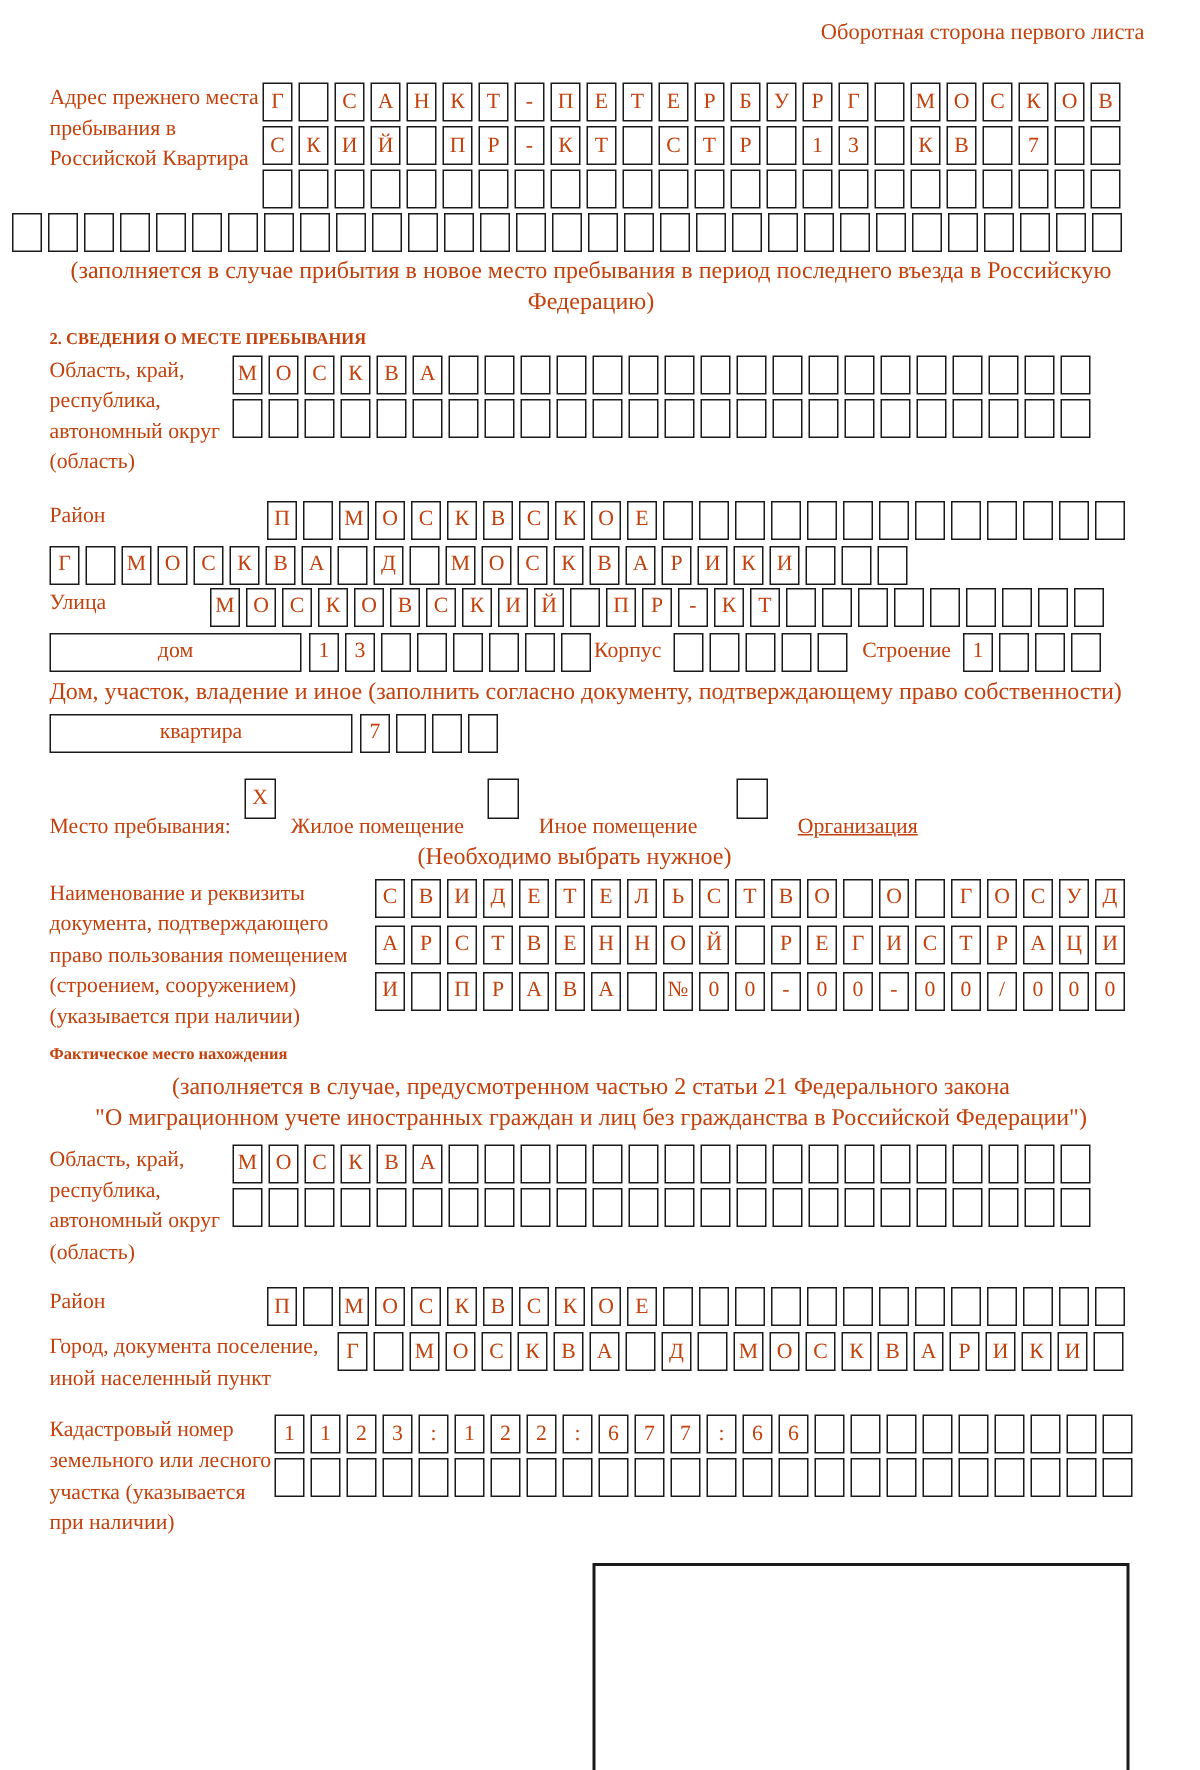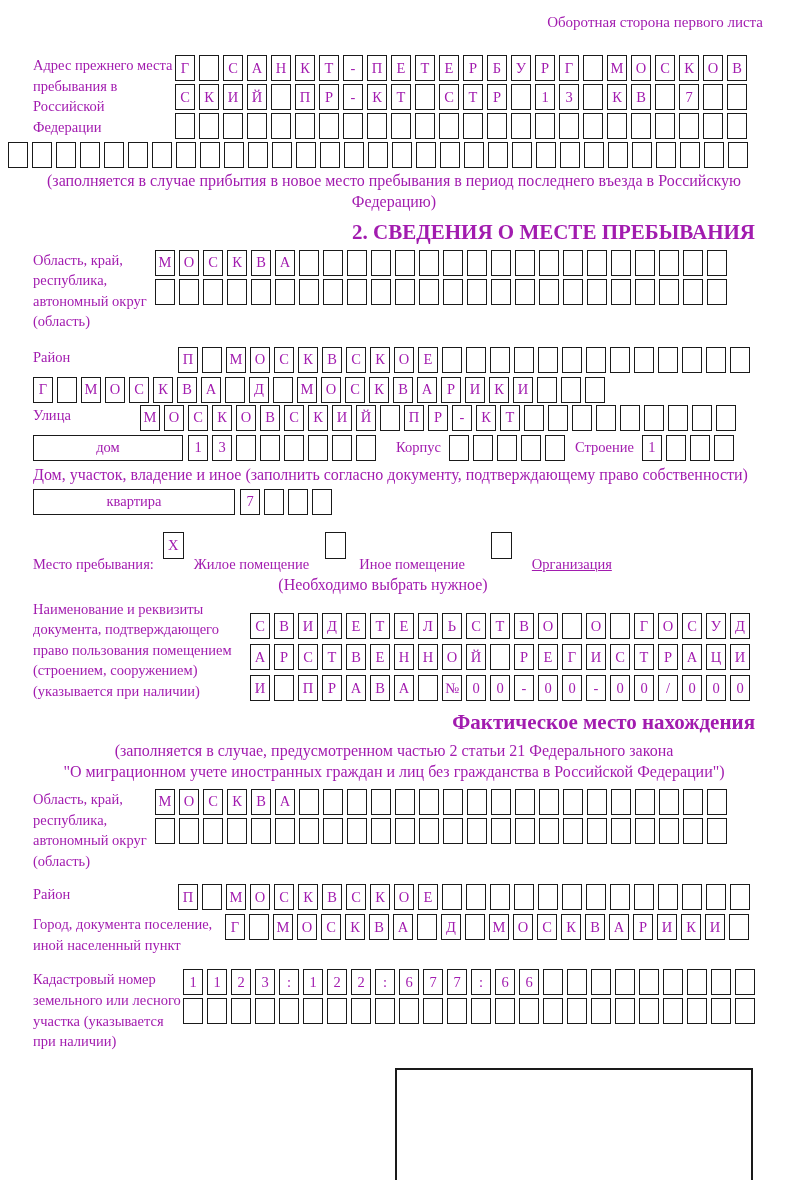--- a/index.html
+++ b/index.html
@@ -1,37 +1,37 @@
 <!DOCTYPE html>
 <html><head>
 <meta charset="utf-8">
 <style>
   html,body{margin:0;padding:0;background:#fff;}
   .page{
     width:800px;height:1180px;box-sizing:border-box;
     padding:14px 45px 0 33px;overflow:hidden;background:#fff;
-    font-family:"Liberation Serif","DejaVu Serif",serif;color:#a21caf;
+    font-family:"Liberation Serif","DejaVu Serif",serif;color:#c2410c;
     position:relative;
   }
   .header-note{text-align:right;font-size:15px;margin-right:-8px;}
   .field{display:flex;align-items:flex-start;}
   .label{font-size:14.5px;line-height:1.42;flex-shrink:0;}
   .rows{display:flex;flex-direction:column;gap:3px;}
   .grid{display:flex;gap:4px;}
   .cell{
     width:20px;height:26px;box-sizing:border-box;border:1.7px solid #1a1a1a;
     display:flex;align-items:center;justify-content:center;
     font-size:14.5px;flex-shrink:0;background:#fff;
   }
   .w142{width:142px}.w122{width:122px}.w145{width:145px}.w107{width:107px}
   .w217{width:217px}.w192{width:192px}.w150{width:150px}
   .fullrow{margin-left:-25px;margin-top:3px;}
   .note{font-size:16px;line-height:1.3;}
   .center{text-align:center;}
-  .sec-title{font-weight:bold;text-align:right;font-size:21px;}
+  .sec-title{font-weight:bold;text-align:left;font-size:11px;}
   .box-label{
     box-sizing:border-box;border:1.7px solid #1a1a1a;height:26px;
     display:flex;align-items:center;justify-content:center;font-size:14.5px;flex-shrink:0;background:#fff;
   }
   .inline-label{font-size:14.5px;white-space:nowrap;margin-top:37px;}
   .hrow{display:flex;align-items:center;}
   .checkbox{
     width:21px;height:27px;box-sizing:border-box;border:1.7px solid #1a1a1a;
     display:flex;align-items:center;justify-content:center;font-size:14.5px;flex-shrink:0;background:#fff;
   }
@@ -39,21 +39,21 @@
   .stamp-wrap{margin-left:362px;}
 </style>
 </head>
 <body>
 
 <div class="page">
 
   <div class="header-note">Оборотная сторона первого листа</div>
 
   <div class="field" style="margin-top:24px;">
-    <div class="label w142">Адрес прежнего места пребывания в Российской Федерации</div>
+    <div class="label w142">Адрес прежнего места пребывания в Российской Квартира</div>
     <div class="rows">
       <div class="grid">
           <div class="cell">Г</div>
           <div class="cell"></div>
           <div class="cell">С</div>
           <div class="cell">А</div>
           <div class="cell">Н</div>
           <div class="cell">К</div>
           <div class="cell">Т</div>
           <div class="cell">-</div>
@@ -307,32 +307,32 @@
         <div class="cell"></div>
         <div class="cell"></div>
         <div class="cell"></div>
         <div class="cell"></div>
         <div class="cell"></div>
         <div class="cell"></div>
       </div>
   </div>
 
   <div class="hrow" style="margin-top:4px;">
-    <div class="box-label" style="width:150px;">дом</div>
+    <div class="box-label" style="width:168px;">дом</div>
     <div class="grid" style="margin-left:5px;">
         <div class="cell">1</div>
         <div class="cell">3</div>
         <div class="cell"></div>
         <div class="cell"></div>
         <div class="cell"></div>
         <div class="cell"></div>
         <div class="cell"></div>
         <div class="cell"></div>
       </div>
-    <div class="inline-label" style="margin:0 8px 0 20px;">Корпус</div>
+    <div class="inline-label" style="margin:0 8px 0 2px;">Корпус</div>
     <div class="grid">
         <div class="cell"></div>
         <div class="cell"></div>
         <div class="cell"></div>
         <div class="cell"></div>
         <div class="cell"></div>
       </div>
     <div class="inline-label" style="margin:0 8px 0 10px;">Строение</div>
     <div class="grid">
         <div class="cell">1</div>
@@ -363,21 +363,21 @@
         <span></span>
       </span>
     <span class="inline-label" style="margin-left:13px;">Иное помещение</span>
     <span class="checkbox" style="margin-left:26px;">
         <span></span>
       </span>
     <span class="inline-label" style="margin-left:20px;text-decoration:underline;">Организация</span>
   </div>
   <div class="note" style="margin-left:210px;width:280px;text-align:center;margin-top:2px;">(Необходимо выбрать нужное)</div>
 
-  <div class="field" style="margin-top:3px;align-items:flex-end;">
+  <div class="field" style="margin-top:3px;">
     <div class="label w217">Наименование и реквизиты документа, подтверждающего право пользования помещением (строением, сооружением) (указывается при наличии)</div>
     <div class="rows" style="gap:5px;">
       <div class="grid">
           <div class="cell">С</div>
           <div class="cell">В</div>
           <div class="cell">И</div>
           <div class="cell">Д</div>
           <div class="cell">Е</div>
           <div class="cell">Т</div>
           <div class="cell">Е</div>

